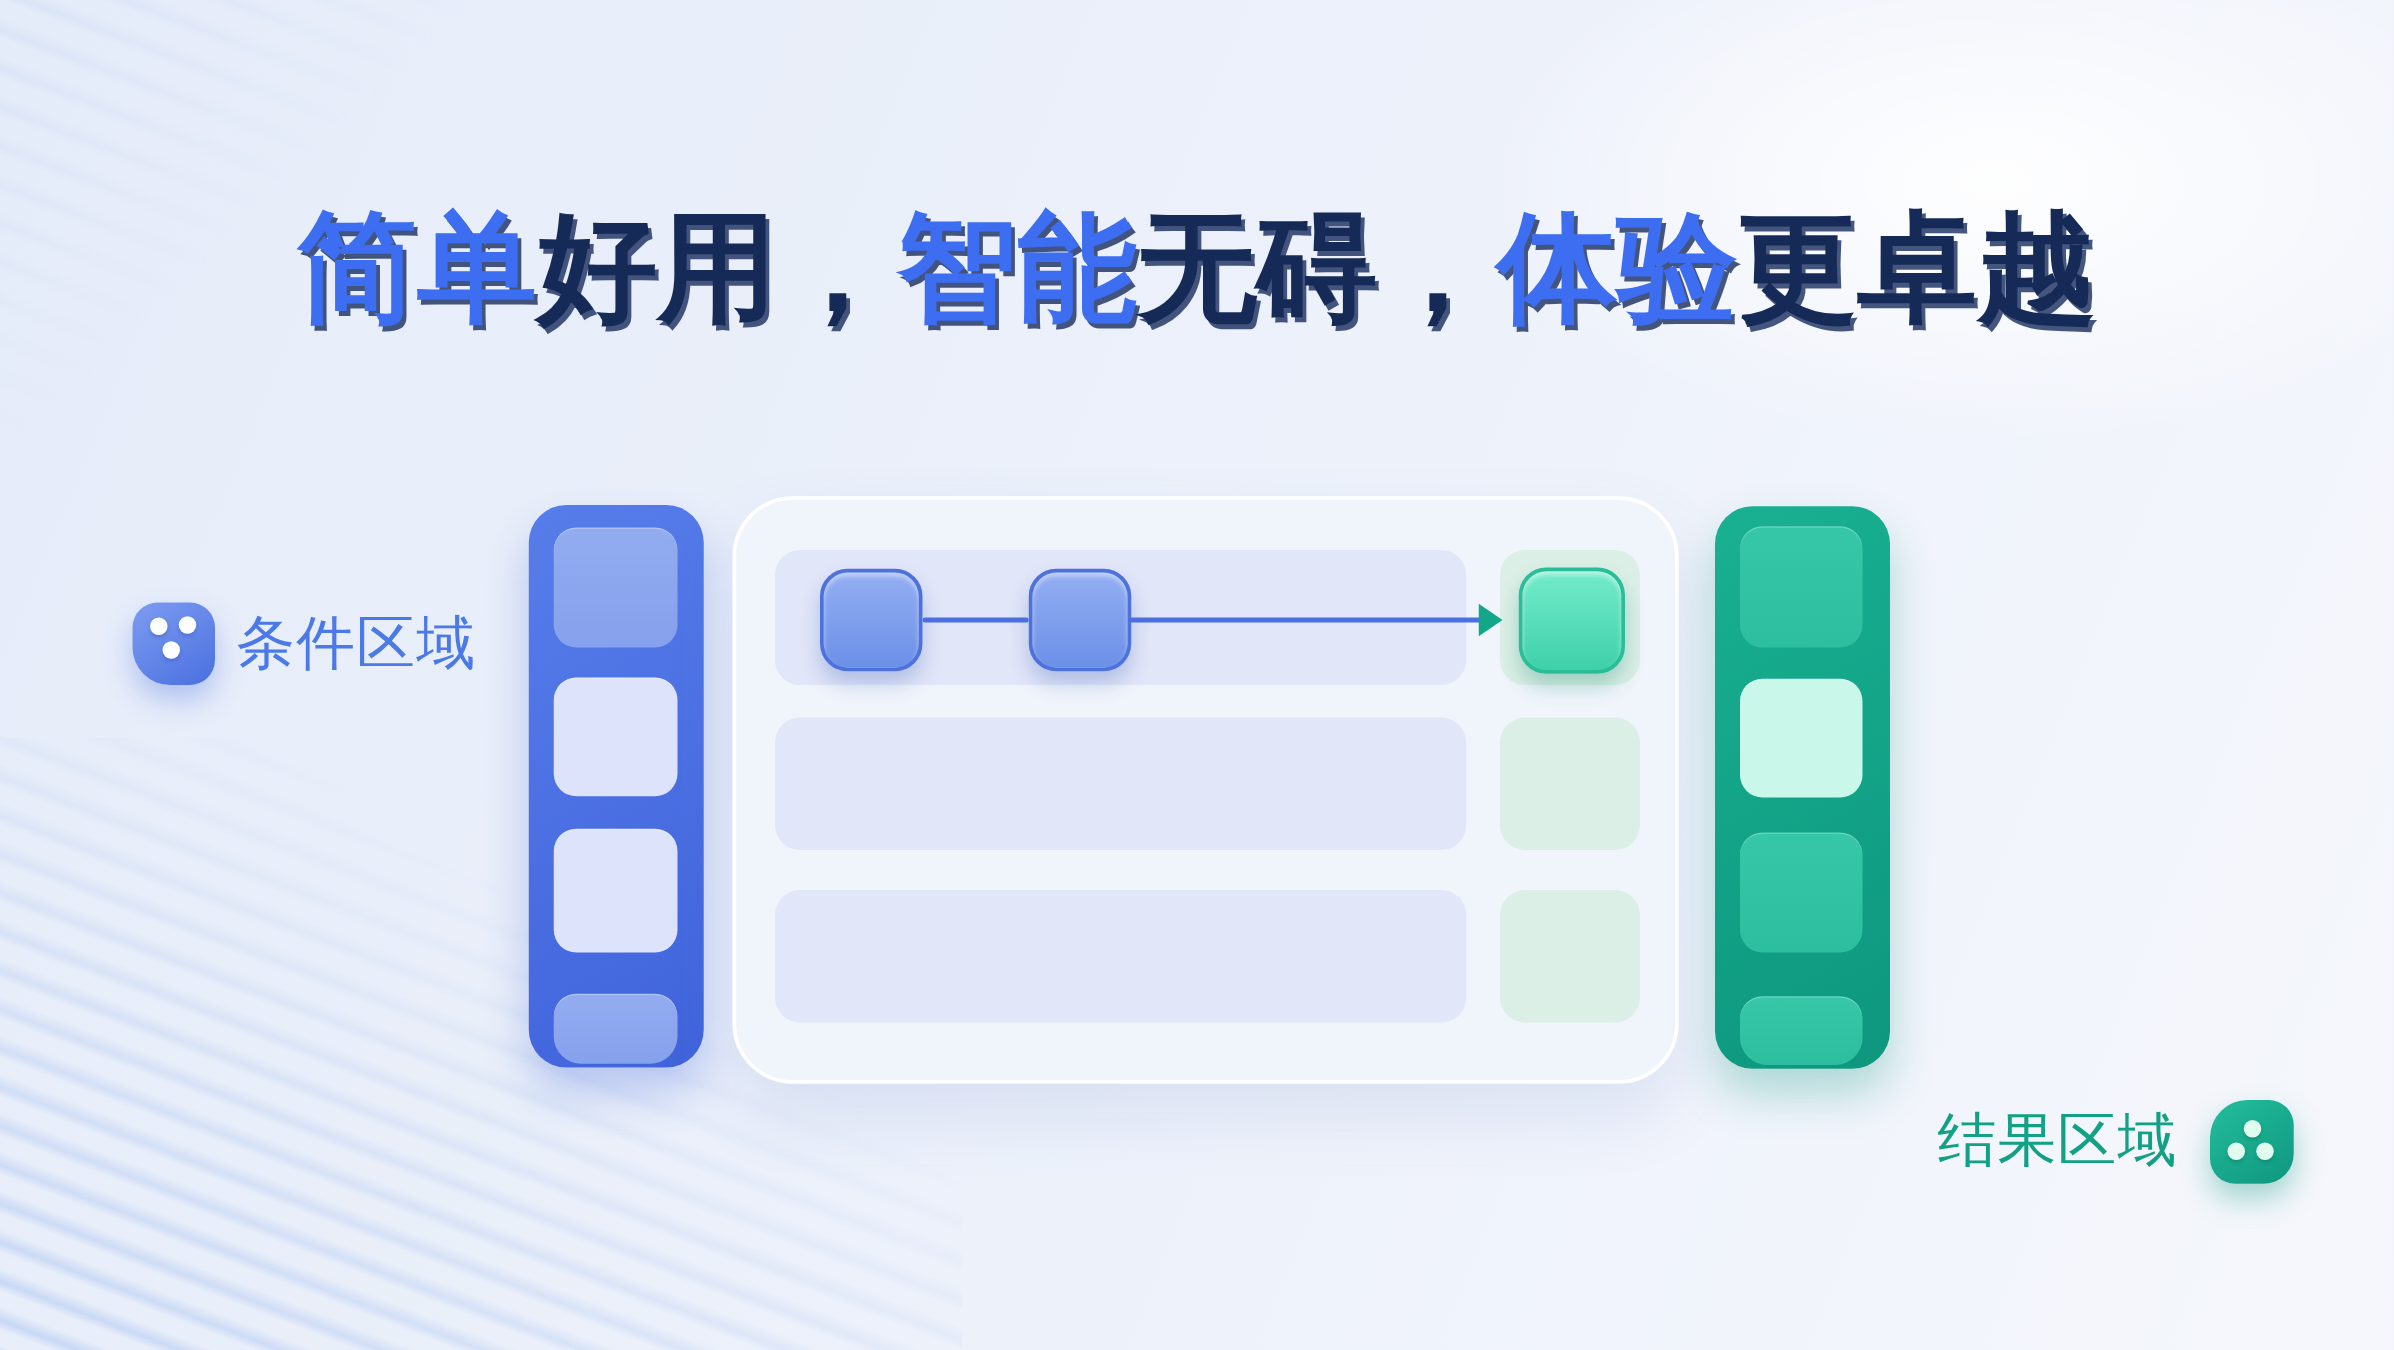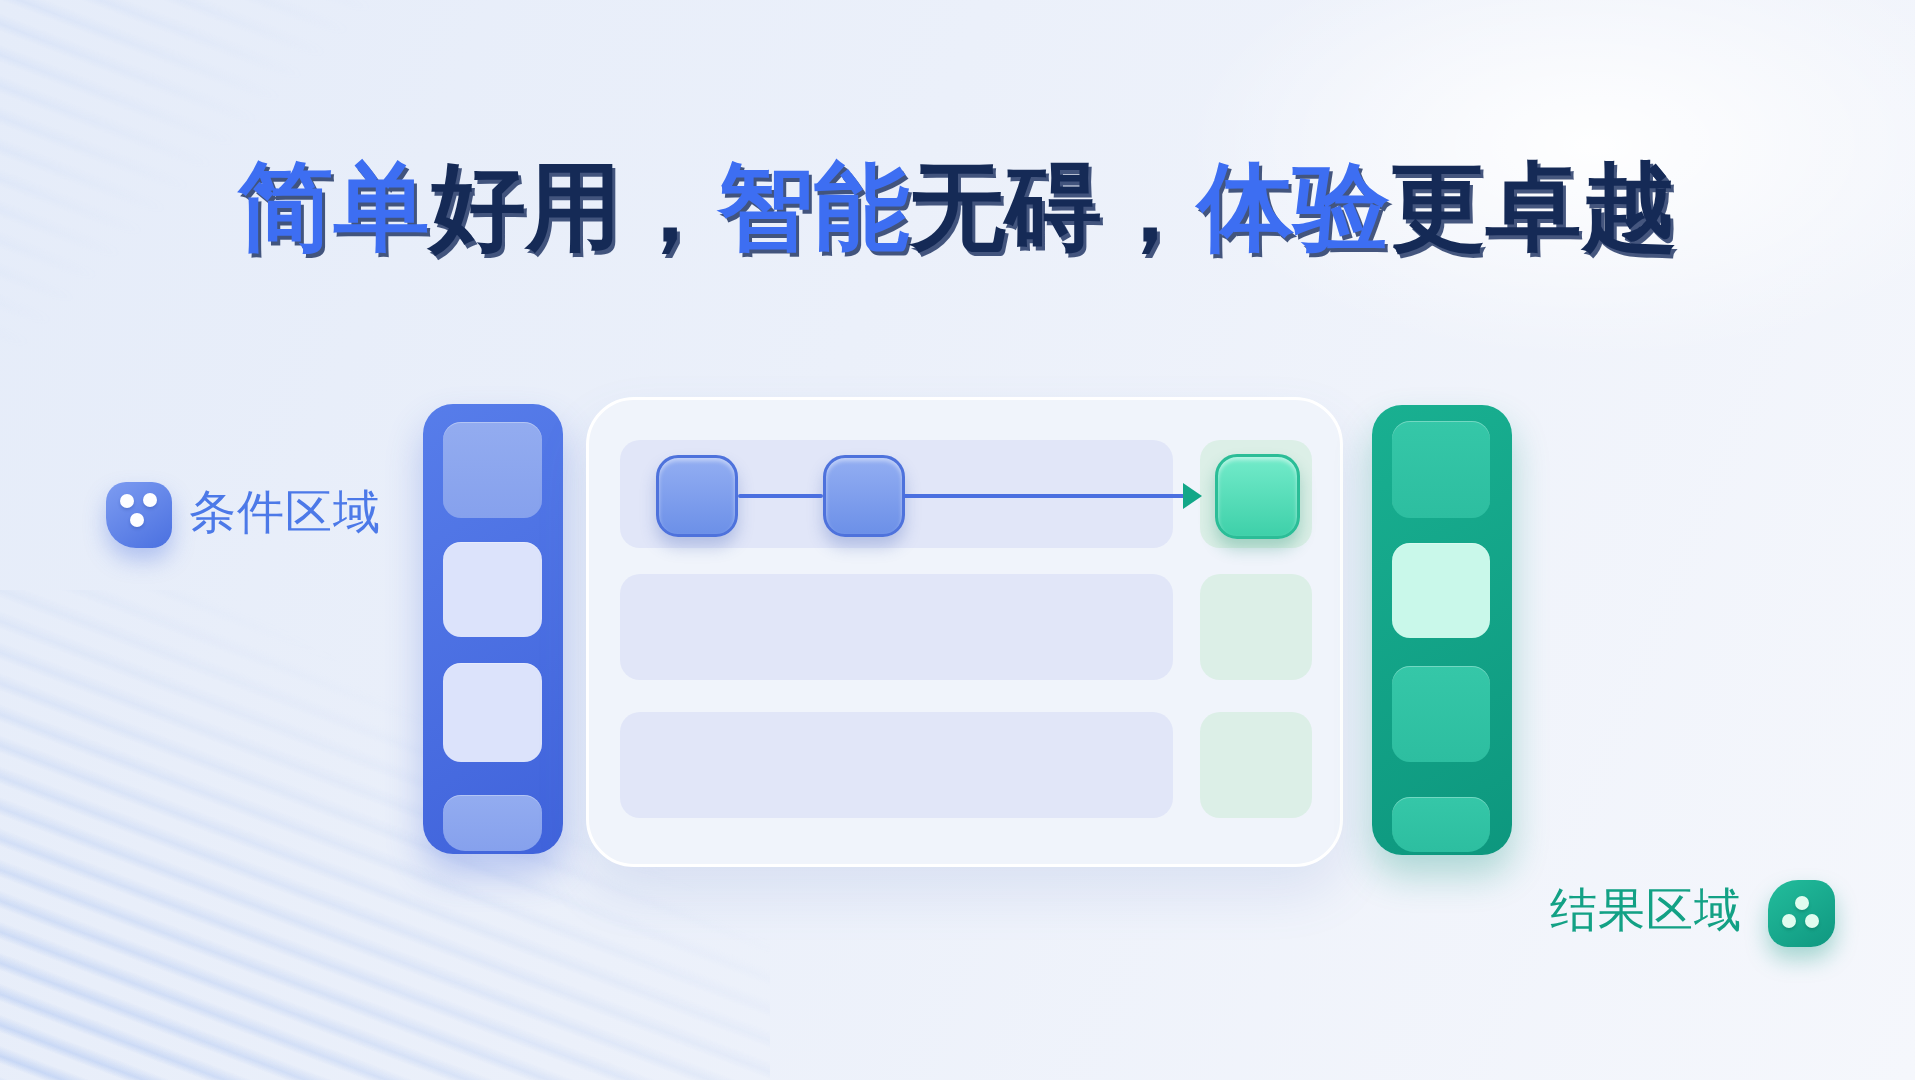--- a/index.html
+++ b/index.html
@@ -1,18 +1,18 @@
 <!DOCTYPE html>
 <html><head>
 <meta charset="utf-8">
 <style>
   html,body{margin:0;padding:0;background:#EDF1FA;}
   .stage{
     position:relative;width:1915px;height:1080px;overflow:hidden;
-    font-family:Liberation Mono, monospace;
+    font-family:Liberation Serif, serif;
     background:linear-gradient(112deg,#E5ECF9 0%,#EBF0FA 42%,#F5F7FC 100%);
     cursor:default;
   }
   
   .bg-waves{
     position:absolute;left:-70px;bottom:-50px;width:840px;height:540px;
     background:repeating-linear-gradient(21deg,
       rgba(173,197,242,0) 0px, rgba(173,197,242,0.55) 7px,
       rgba(173,197,242,0) 17px, rgba(173,197,242,0) 29px);
     -webkit-mask-image:linear-gradient(to top right,#000 12%,transparent 68%);

